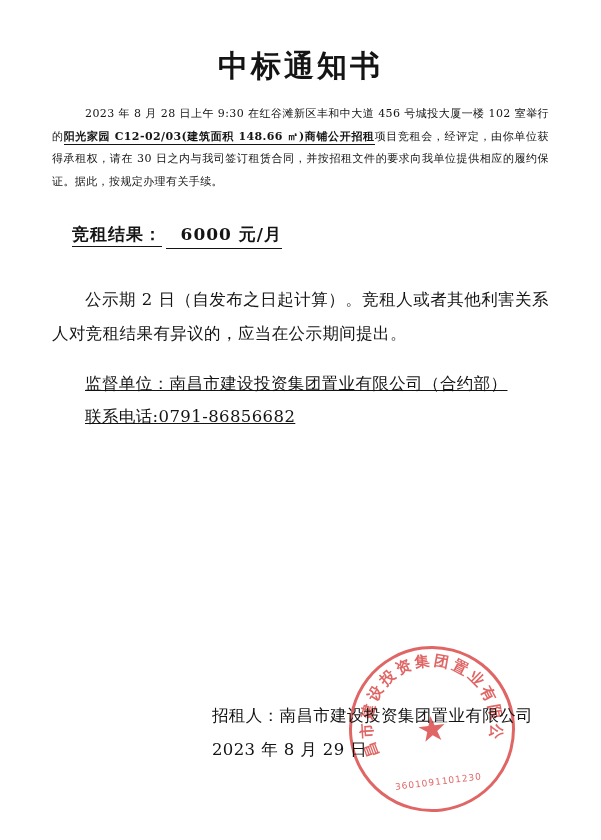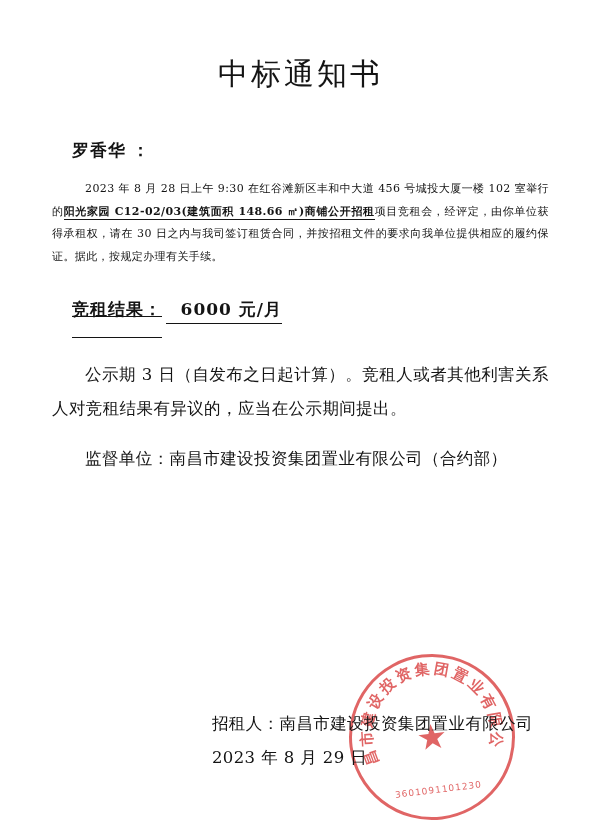--- a/index.html
+++ b/index.html
@@ -16,25 +16,25 @@
     overflow: hidden;
   }
   .page {
     position: relative;
     width: 601px;
     height: 840px;
     box-sizing: border-box;
     padding: 0 52px;
   }
   .doc-title {
-    margin: 8px;
+    margin: 0;
     padding-top: 46px;
     text-align: center;
     font-size: 30px;
-    font-weight: normal;
+    font-weight: bold;
     letter-spacing: 3px;
     font-family: "DejaVu Serif", "Liberation Serif", serif;
   }
   .recipient {
     margin-top: 44px;
     margin-left: 20px;
     font-size: 17px;
     font-weight: bold;
     letter-spacing: 1px;
   }
@@ -62,22 +62,21 @@
   .result-line {
     margin-top: 30px;
     margin-left: 20px;
     font-size: 17px;
     font-weight: bold;
     letter-spacing: 1px;
     white-space: nowrap;
   }
   .result-label {
     border-bottom: 1.6px solid #141414;
-    padding-bottom: 18px;
-    text-decoration: underline;
+    padding-bottom: 2px;
   }
   .result-value {
     display: inline-block;
     min-width: 116px;
     text-align: right;
     border-bottom: 1.6px solid #141414;
     padding-bottom: 2px;
     margin-left: 4px;
   }
   .notice-block {
@@ -92,20 +91,21 @@
     margin-top: 6px;
     font-size: 16.5px;
     line-height: 2.0;
     letter-spacing: 0.4px;
   }
   .contact-block .line {
     display: block;
   }
   .contact-block .line.ind {
     text-indent: 33px;
+    text-decoration: underline;
   }
   .sign-block {
     position: absolute;
     right: 68px;
     bottom: 72px;
     text-align: left;
     font-size: 16.5px;
     line-height: 2.1;
     letter-spacing: 0.4px;
     z-index: 3;
@@ -162,38 +162,36 @@
     font-family: "DejaVu Sans", sans-serif;
   }
 </style>
 </head>
 <body>
 
 <div class="page">
 
   <h1 class="doc-title">中标通知书</h1>
 
-  <div class="recipient">
-    <span>罗香华</span><span class="colon">：</span>
-  </div>
 
   <p class="body-para">
     <span class="indent"></span><span>2023 年 8 月 28 日上午 9:30 在红谷滩新区丰和中大道 456 号城投大厦一楼 102 室举行的</span><span class="emph">阳光家园 C12-02/03(建筑面积 148.66 ㎡)商铺公开招租</span><span>项目竞租会，经评定，由你单位获得承租权，请在 30 日之内与我司签订租赁合同，并按招租文件的要求向我单位提供相应的履约保证。据此，按规定办理有关手续。</span>
   </p>
 
   <div class="result-line">
     <span class="result-label">竞租结果：</span><span class="result-value">6000 元/月</span>
   </div>
 
   <p class="notice-block">
-    <span class="indent"></span><span>公示期 3 日（自发布之日起计算）。竞租人或者其他利害关系人对竞租结果有异议的，应当在公示期间提出。</span>
+    <span class="indent"></span><span>公示期 2 日（自发布之日起计算）。竞租人或者其他利害关系人对竞租结果有异议的，应当在公示期间提出。</span>
   </p>
 
   <div class="contact-block">
     <span class="line ind">监督单位：南昌市建设投资集团置业有限公司（合约部）</span>
+    <span class="line ind">联系电话:0791-86856682</span>
   </div>
 
   <div class="seal">
     <svg class="seal-arc" viewBox="0 0 160 160">
       <defs>
         <path id="arcpath" d="M 22,92 A 60,60 0 1 1 138,92" fill="none"></path>
       </defs>
       <text>
         <textPath href="#arcpath" startOffset="50%" text-anchor="middle">南昌市建设投资集团置业有限公司</textPath>
       </text>

